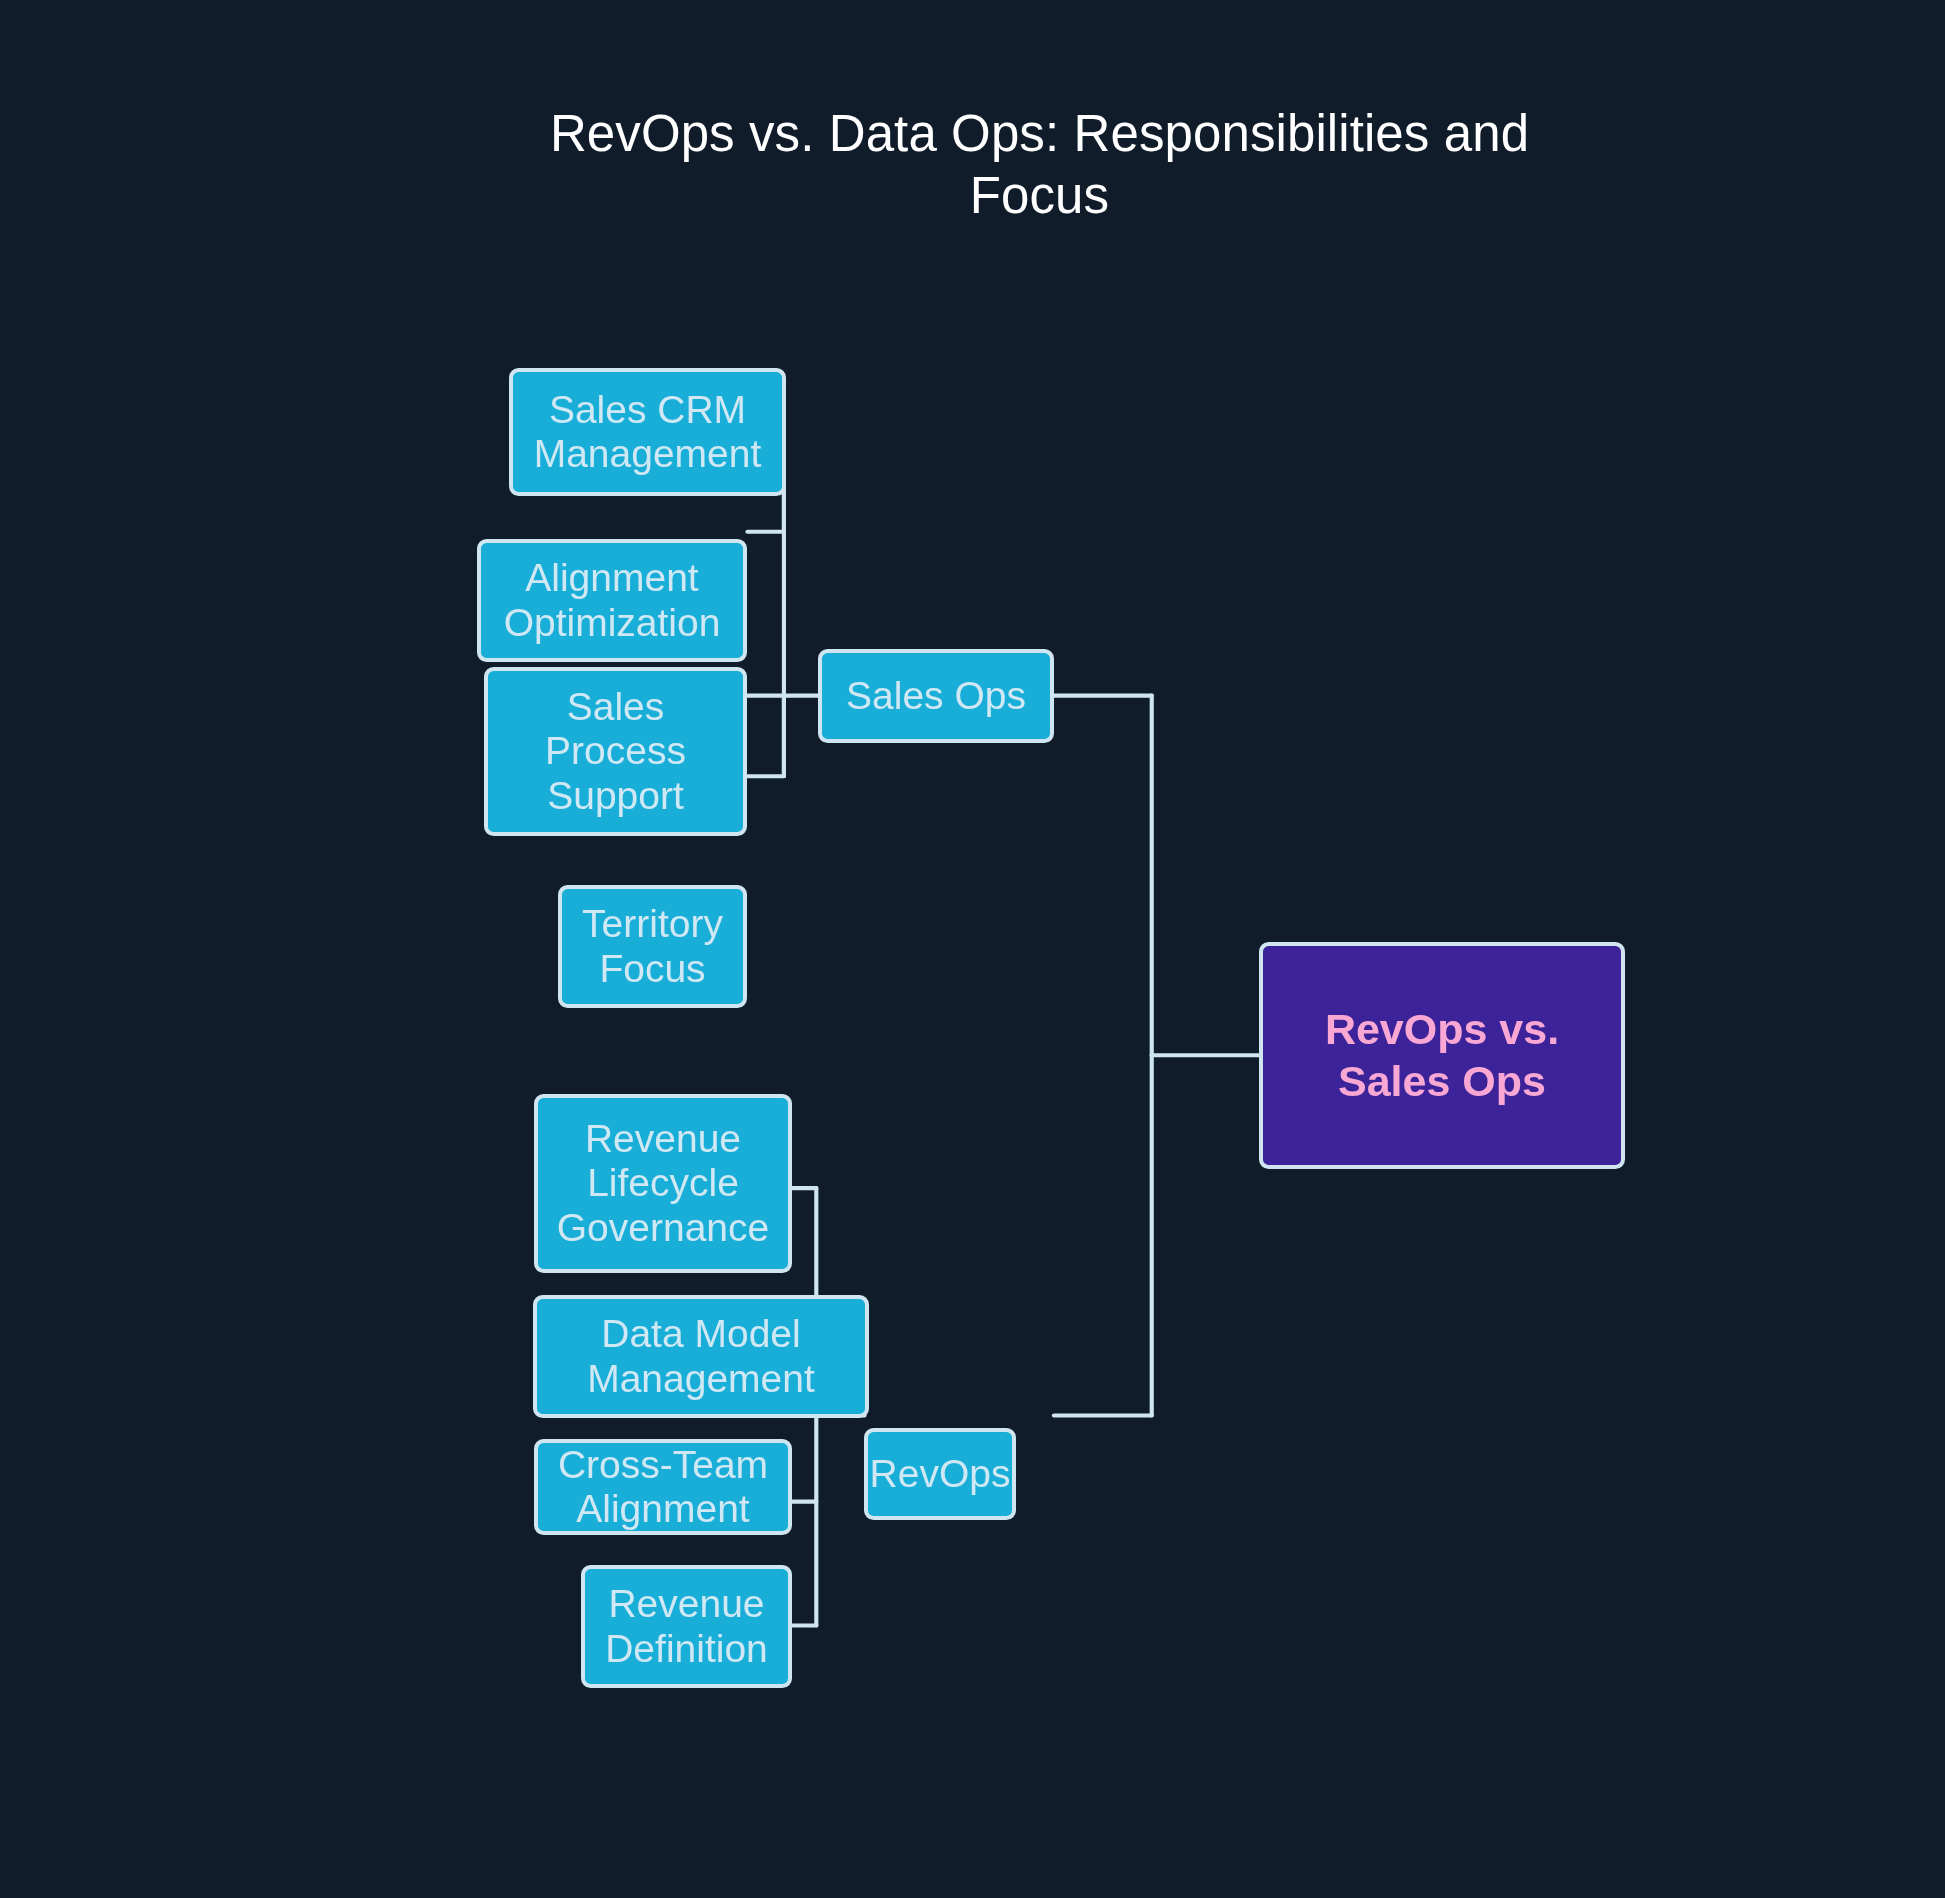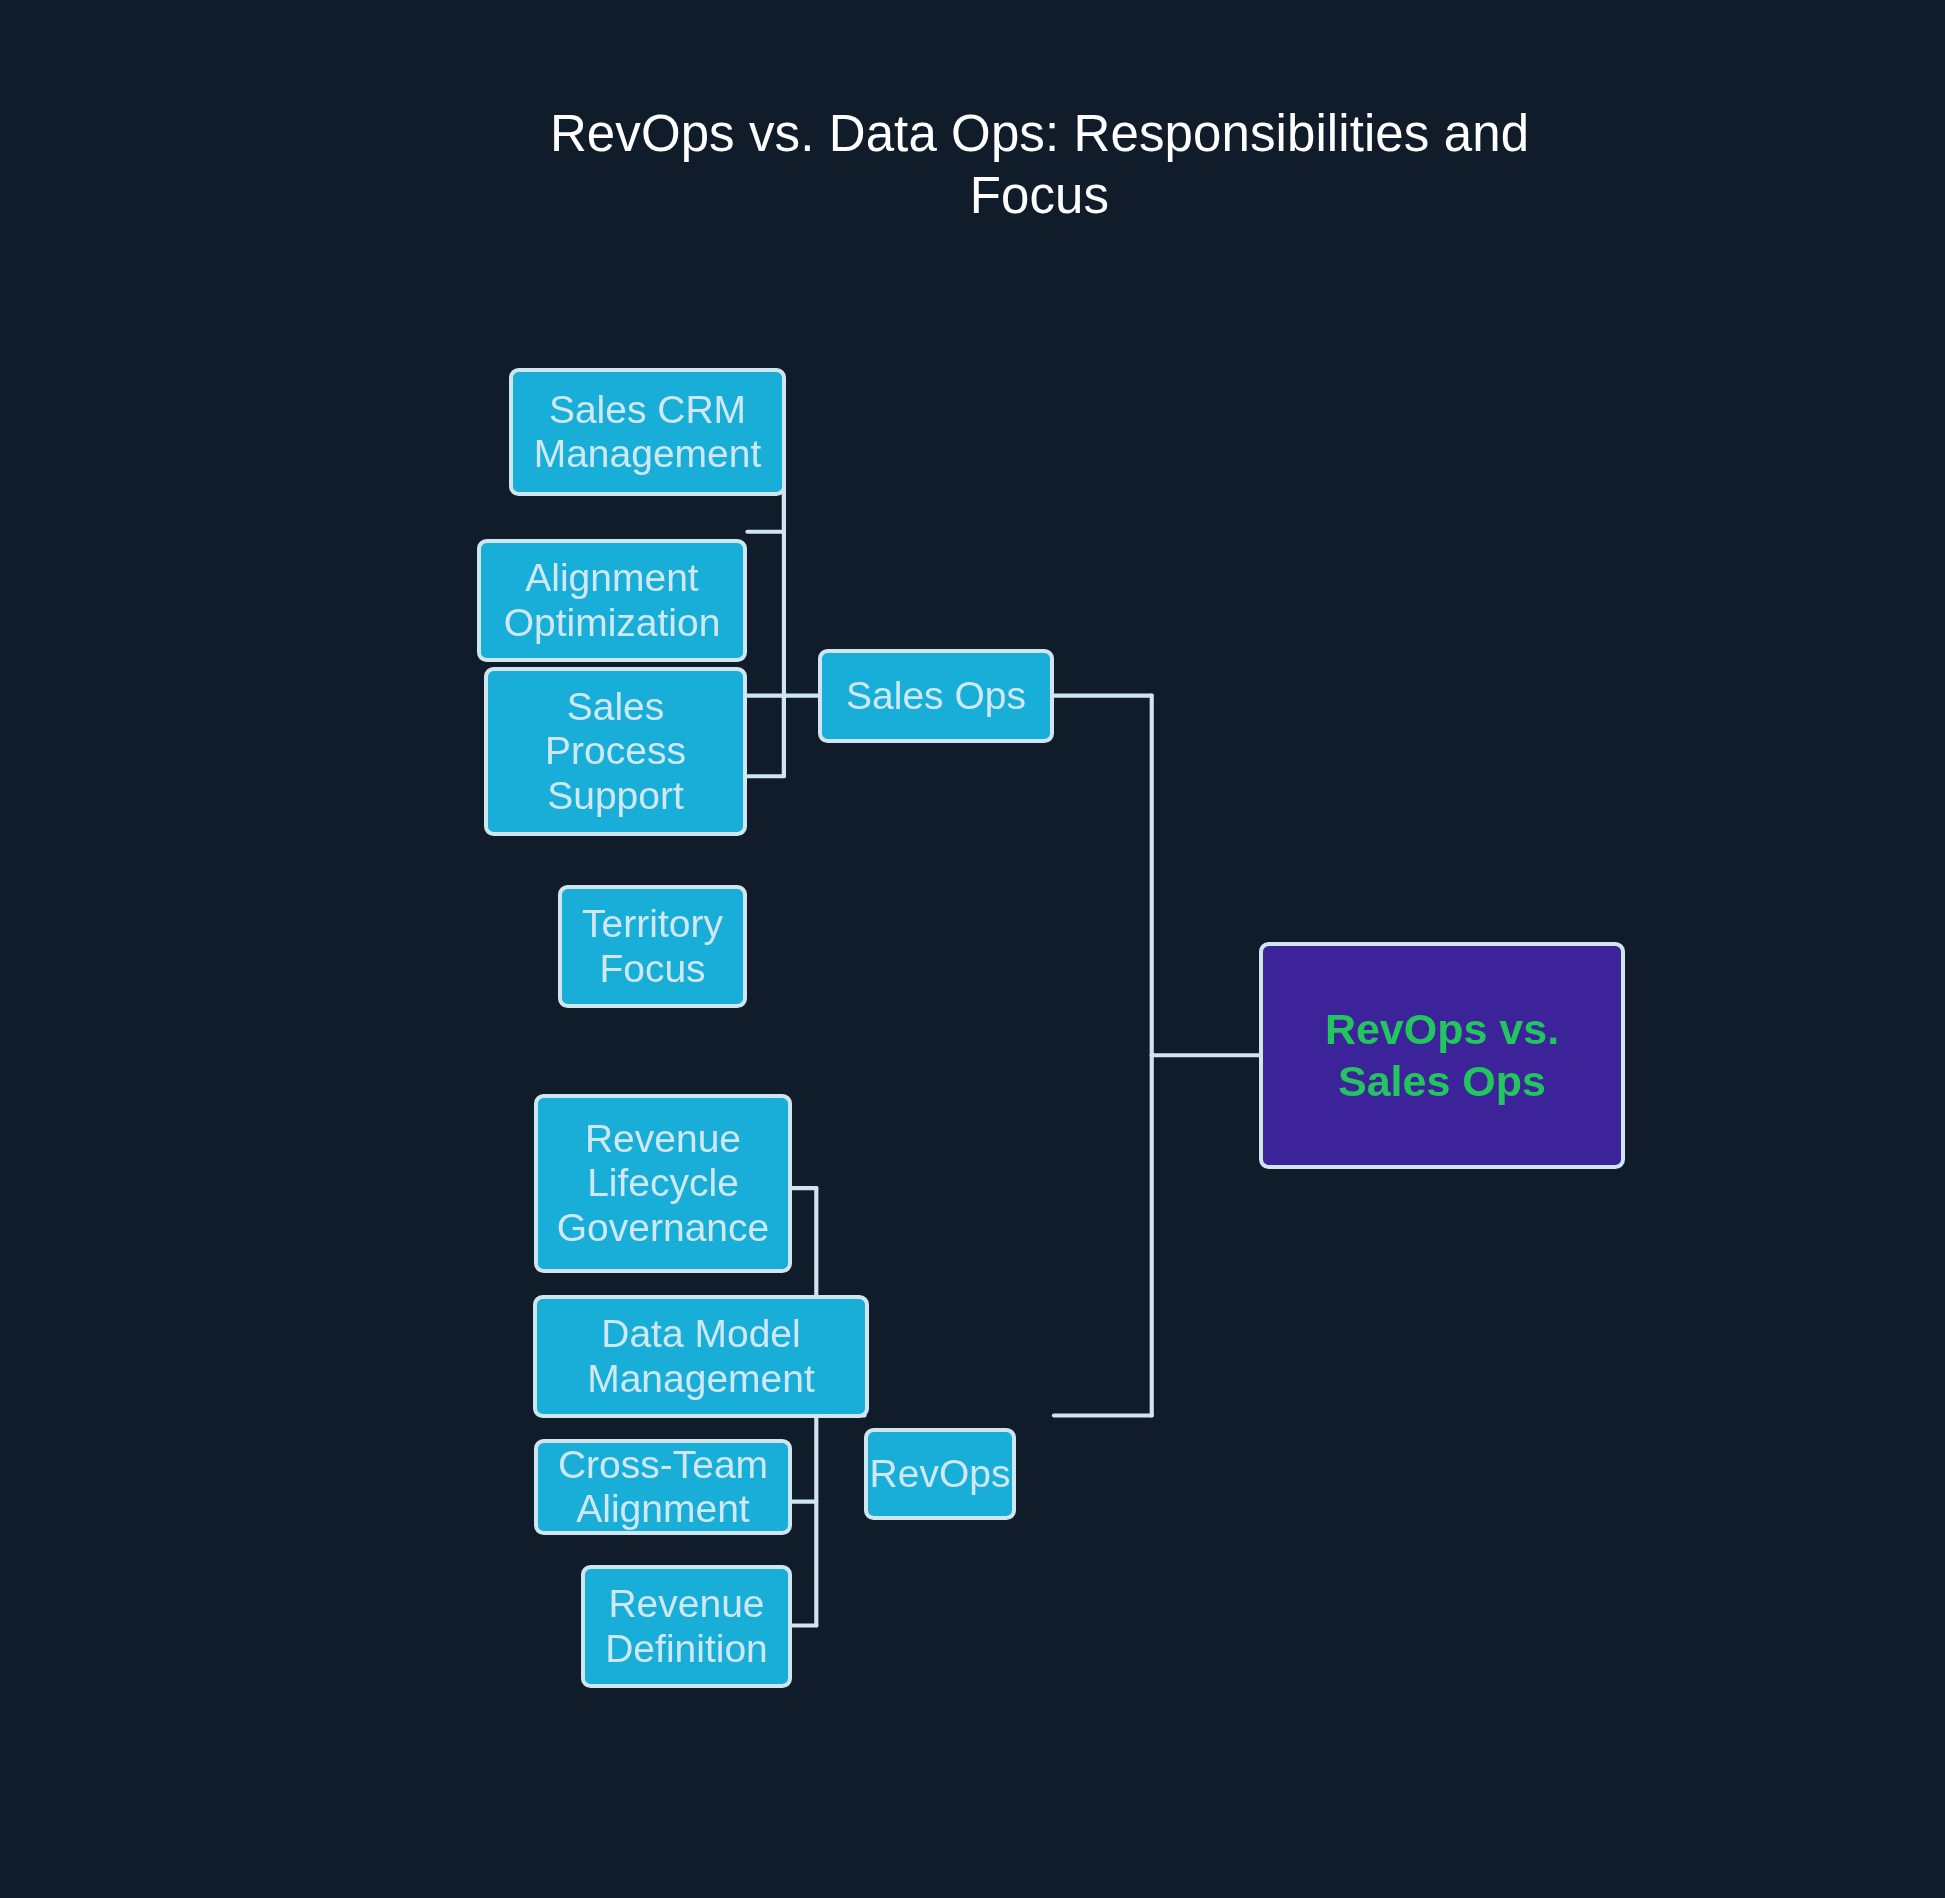--- a/index.html
+++ b/index.html
@@ -64,21 +64,21 @@
     white-space: pre-line;
   }
   .leaf, .branch {
     background: #19aed8;
     color: #cfe8f4;
     font-size: 39px;
     font-weight: 400;
   }
   .root {
     background: #3d2399;
-    color: #22c55e;
+    color: #f9a8d4;
     font-size: 43px;
     font-weight: 700;
     line-height: 1.2;
   }
 </style>
 </head>
 <body>
 
 <div id="canvas">
 

